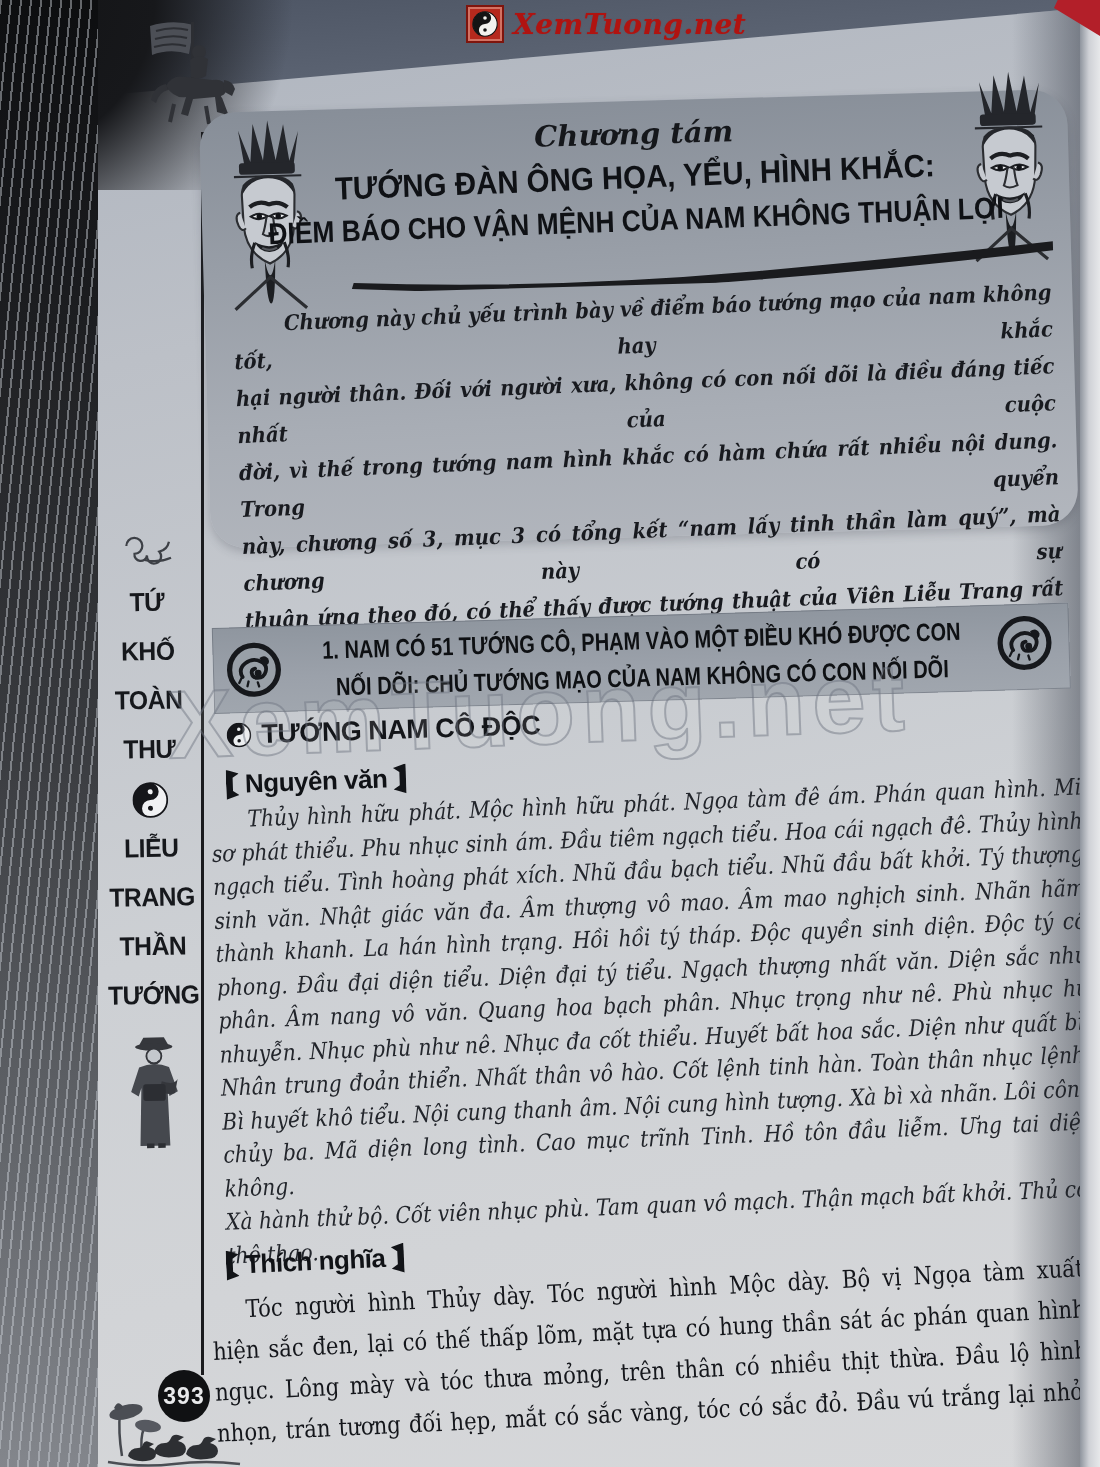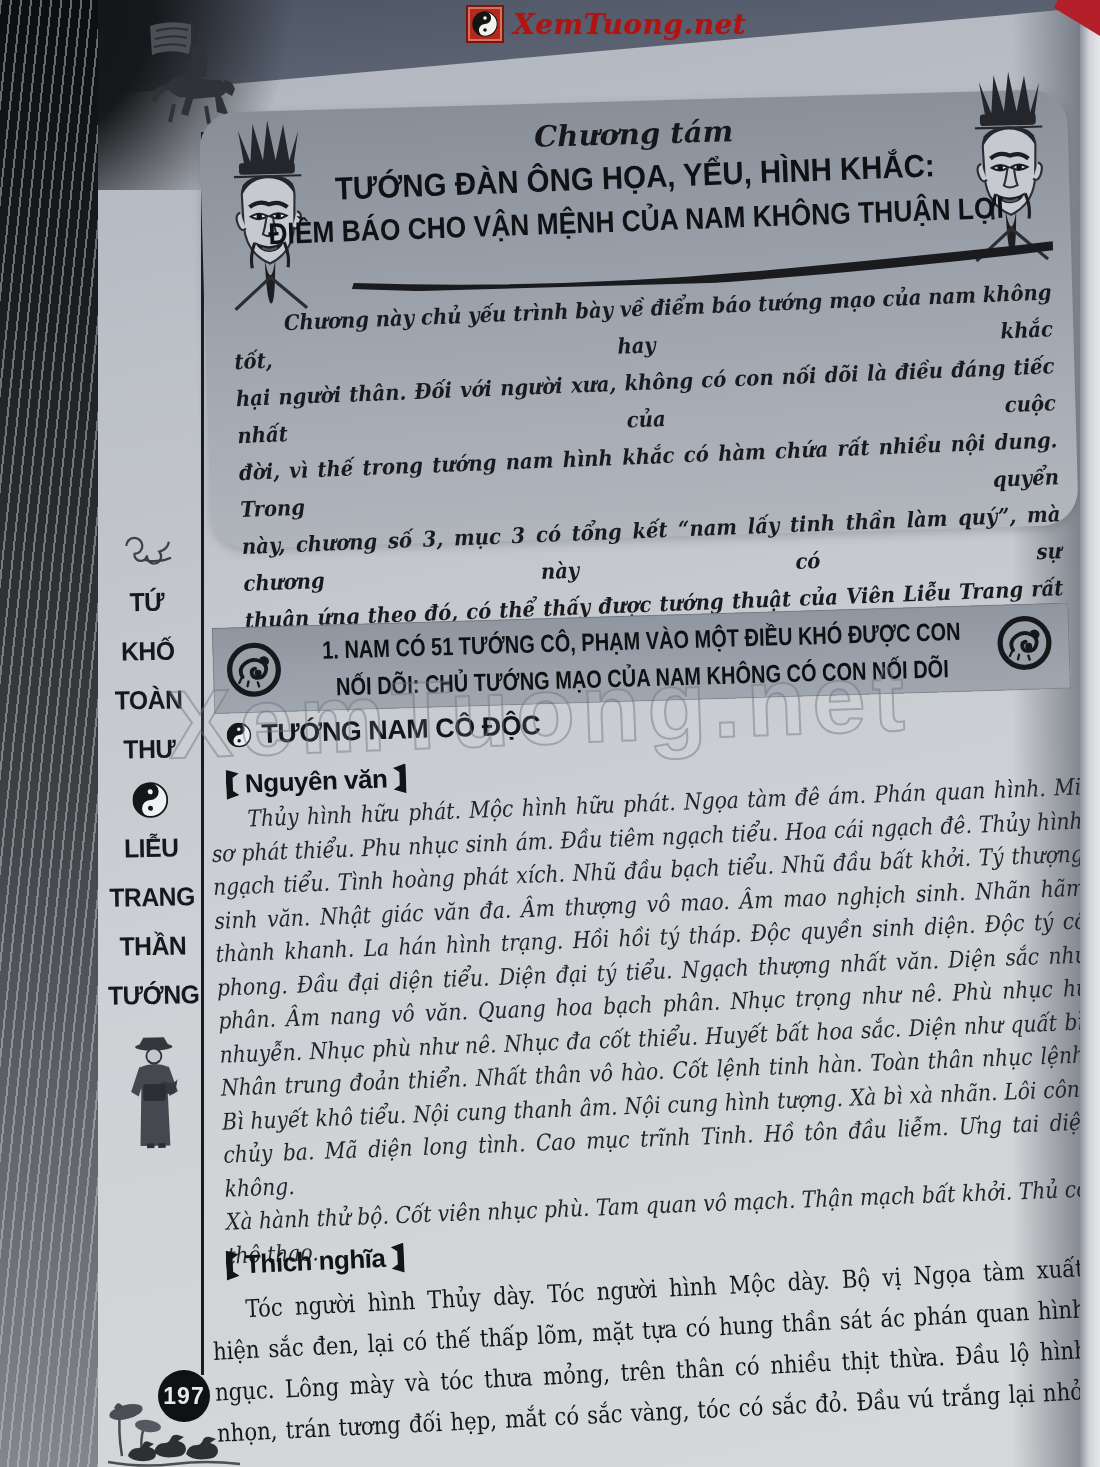--- a/index.html
+++ b/index.html
@@ -309,21 +309,21 @@
   <div class="tn-body">
     <div class="tn-line indent">Tóc người hình Thủy dày. Tóc người hình Mộc dày. Bộ vị Ngọa tàm xuất</div>
     <div class="tn-line">hiện sắc đen, lại có thế thấp lõm, mặt tựa có hung thần sát ác phán quan hình</div>
     <div class="tn-line">ngục. Lông mày và tóc thưa mỏng, trên thân có nhiều thịt thừa. Đầu lộ hình</div>
     <div class="tn-line">nhọn, trán tương đối hẹp, mắt có sắc vàng, tóc có sắc đỏ. Đầu vú trắng lại nhỏ,</div>
   </div>
 
   <div class="watermark">XemTuong.net</div>
 
   <div class="page-badge">
-    <span>197</span>
+    <span>393</span>
   </div>
 
   <svg class="ducks" viewBox="0 0 144 69">
     <path d="M20 58 q-4 -24 -2 -44" stroke="#46494f" stroke-width="2.5" fill="none"></path>
     <path d="M40 56 q-2 -16 2 -26" stroke="#46494f" stroke-width="2.5" fill="none"></path>
     <ellipse cx="24" cy="14" rx="17" ry="7" fill="#4b4e54" transform="rotate(-14 24 14)"></ellipse>
     <ellipse cx="46" cy="28" rx="13" ry="6" fill="#565960" transform="rotate(8 46 28)"></ellipse>
     <path d="M12 10 q4 -9 9 -1 q-4 6 -9 1z" fill="#46494f"></path>
     <path d="M52 54 q2 -9 11 -9 q4 0 6 -5 q2 -4 7 -3 l6 2 -6 4 q8 2 8 8 q0 7 -11 8 q-15 2 -21 -5z" fill="#2d2f33"></path>
     <path d="M84 56 q2 -9 11 -9 q4 0 6 -5 q2 -4 7 -3 l6 2 -6 4 q8 2 8 8 q0 7 -11 8 q-15 2 -21 -5z" fill="#2d2f33"></path>

